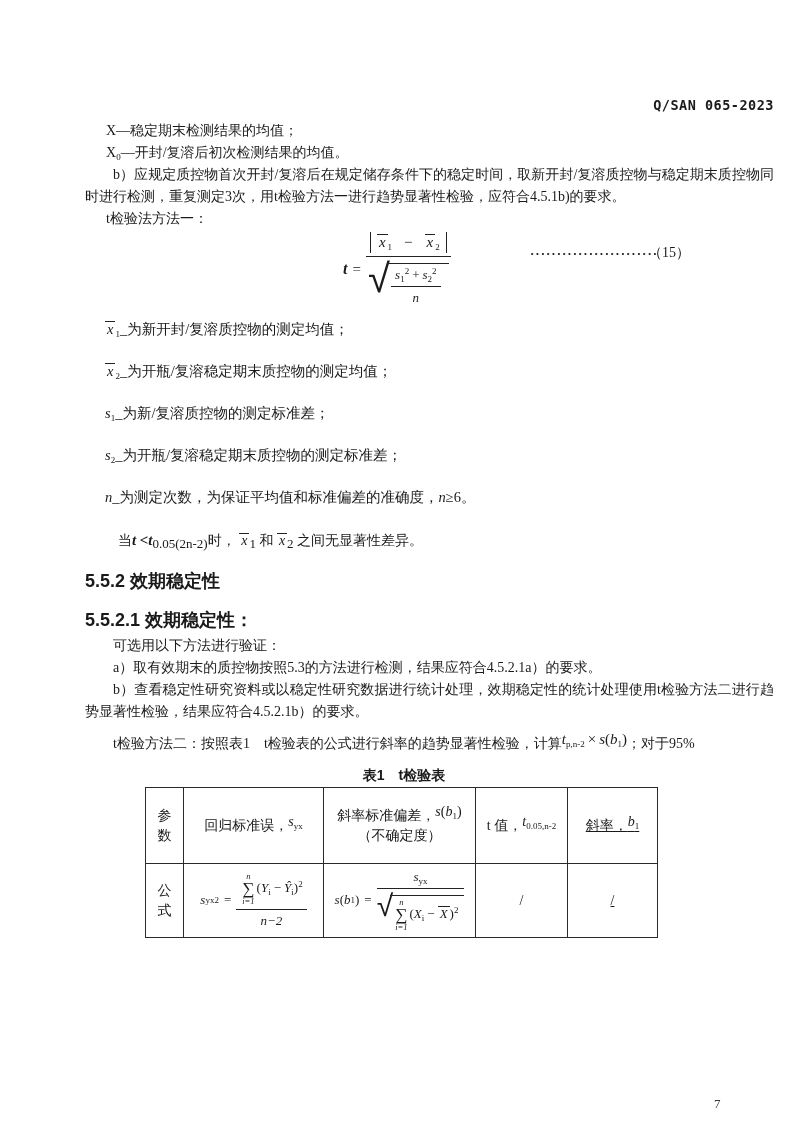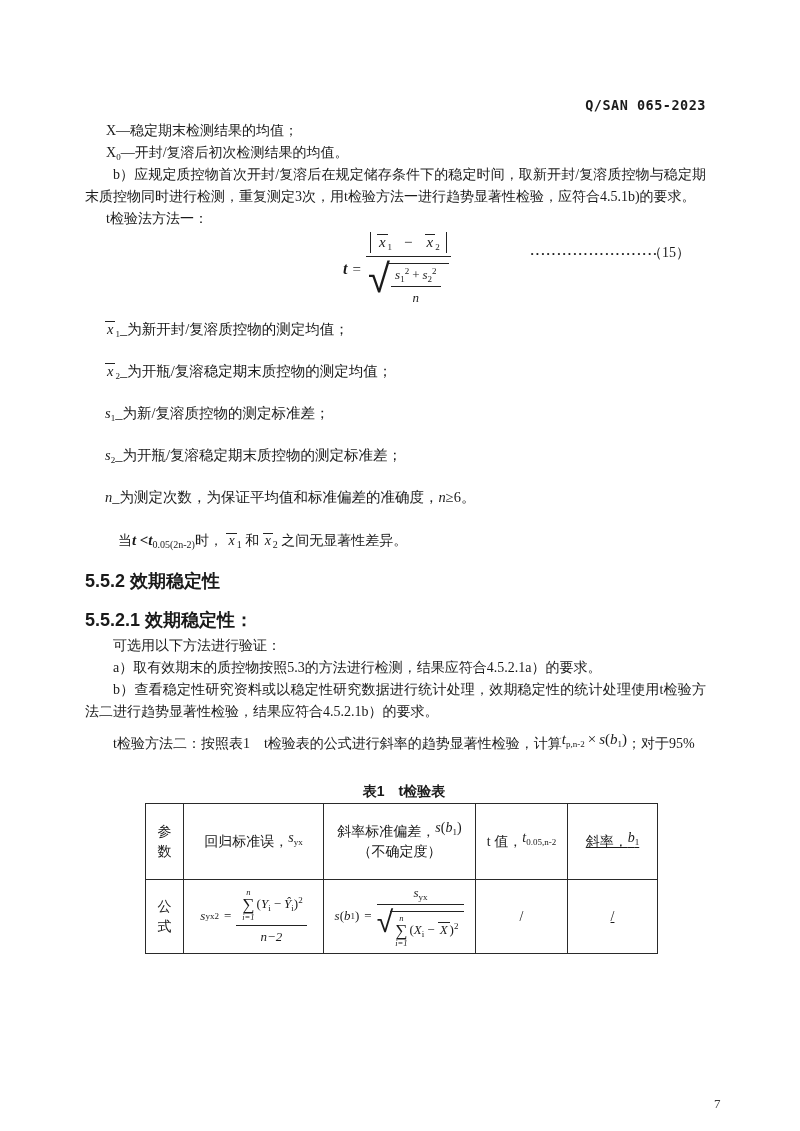--- a/index.html
+++ b/index.html
@@ -1,20 +1,20 @@
 <!DOCTYPE html>
 <html><head>
 <meta charset="utf-8">
 <style>
   html,body { margin:0; padding:0; background:#ffffff; }
   .page {
     position:relative; width:800px; height:1131px; background:#ffffff;
     font-family:"Liberation Serif","DejaVu Serif",serif; color:#1a1a1a; overflow:hidden;
   }
-  .content { padding:97px 94px 0 85px; }
+  .content { padding:97px 26px 0 85px; }
   .doc-header {
     text-align:right; font-family:"DejaVu Sans Mono",monospace;
     font-size:13.5px; font-weight:600; letter-spacing:0.5px; height:16px; line-height:16px;
   }
   .line  { font-size:14px; line-height:22px; }
   .ind15 { padding-left:21px; }
   .para  { font-size:14px; line-height:22px; text-indent:2em; text-align:justify; }
   .h-sec {
     font-family:"Liberation Sans","DejaVu Sans",sans-serif;
     font-weight:bold; font-size:18px; line-height:20px;
@@ -42,27 +42,27 @@
   .ssym { font-size:17px; line-height:0.95; }
   
   .f15-row  { position:relative; height:82px; }
   .f15-eq   { position:absolute; left:258px; top:2px; display:flex; align-items:center; font-size:15px; }
   .f15-eq .lead-i { font-size:16px; font-weight:bold; }
   .f15-dots { position:absolute; left:445px; top:16px; font-size:13px; font-weight:bold; letter-spacing:1px; }
   .f15-tag  { position:absolute; left:563px; top:14px; font-size:14px; }
   .def { font-size:14.5px; line-height:26px; padding-left:20px; margin-bottom:16px; }
   .concl { font-size:14px; line-height:28px; padding-left:33px; margin-top:8px; }
   .concl .bt { font-weight:bold; font-size:15px; }
-  .concl sub { font-size:10px; }
+  .concl sub { font-size:13px; }
   .m2line { font-size:14px; line-height:33px; text-align:justify; }
   .m2ind  { text-indent:2em; }
   .imath  { font-size:15px; white-space:nowrap; }
   .raised { position:relative; top:-4px; }
   
-  .tbl-caption { width:518px; margin-left:60px; margin-top:22px; text-align:center;
+  .tbl-caption { width:518px; margin-left:60px; margin-top:6px; text-align:center;
                  font-size:14px; font-weight:bold; line-height:18px;
                  font-family:"Liberation Sans","DejaVu Sans",sans-serif; }
   table.tbl { border-collapse:collapse; table-layout:fixed; margin-left:60px; margin-top:3px; }
   table.tbl td { border:1px solid #2a2a2a; text-align:center; vertical-align:middle;
                  font-size:14px; box-sizing:border-box; }
   td.c1 { width:38px;  padding:0 10px; word-break:break-all; line-height:20px; }
   td.c2 { width:140px; }
   td.c3 { width:152px; }
   td.c4 { width:92px;  }
   td.c5 { width:90px;text-decoration:underline;  }

